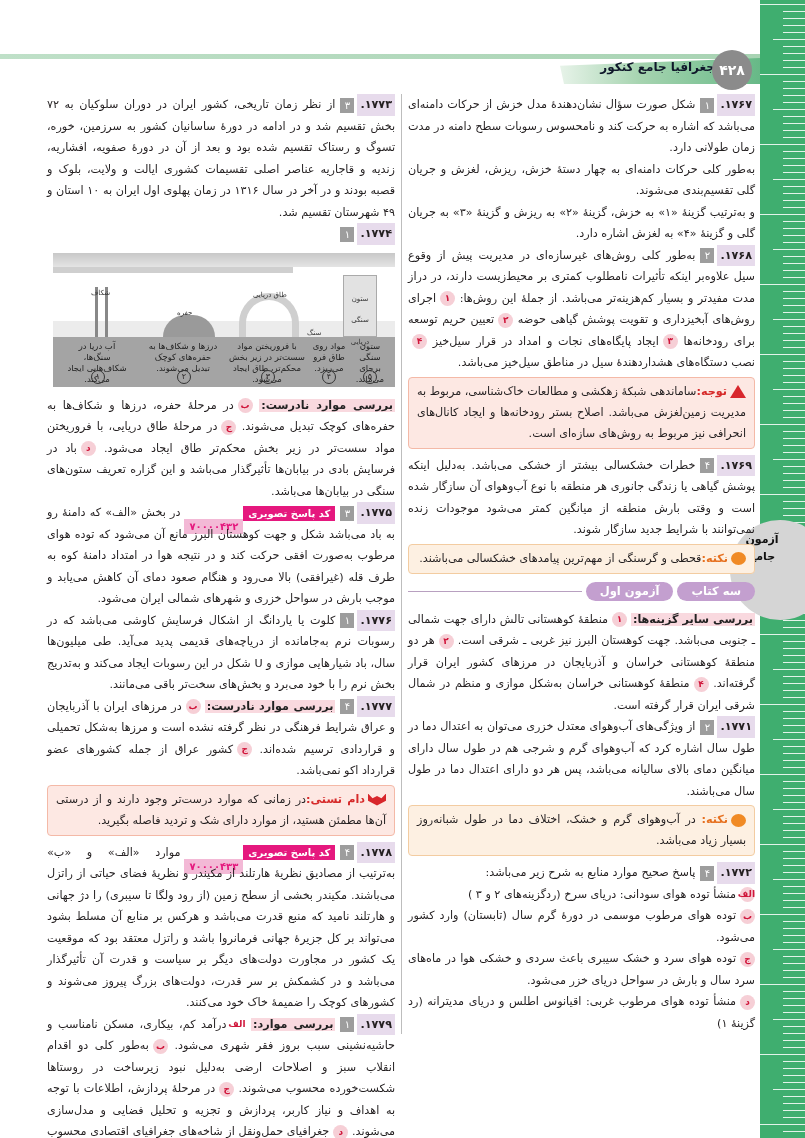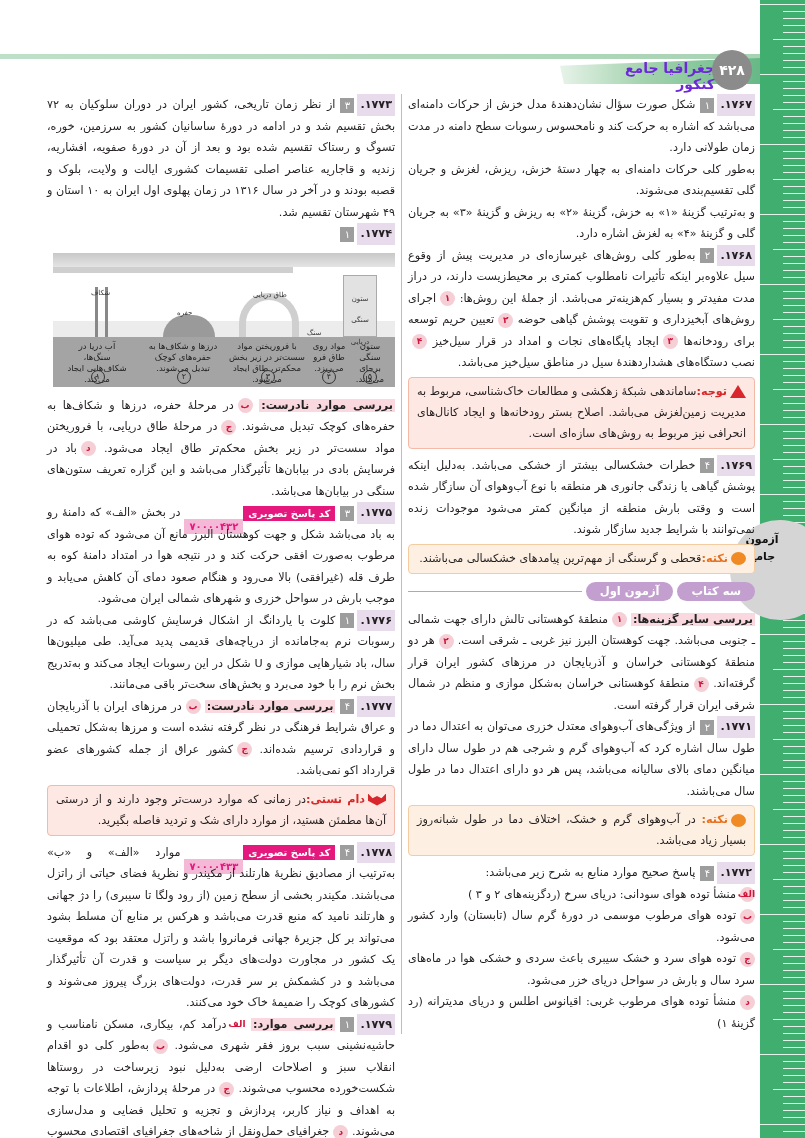--- a/index.html
+++ b/index.html
@@ -9,21 +9,21 @@
   
   .ruler { position: absolute; top: 0; right: 0; width: 45px; height: 1138px; background: #3fae6f; overflow: hidden; }
   .ruler .tick { position: absolute; right: 0; height: 1px; background: rgba(255,255,255,0.85); }
 
   
   .header-band { position: absolute; top: 54px; left: 0; width: 760px; height: 5px; background: linear-gradient(to right, #bfe0c8, #a8d3b3); }
   .header-ribbon { position: absolute; top: 58px; left: 560px; width: 200px; height: 26px;
     background: linear-gradient(to right, #e7f3e9 0%, #a6d4b0 40%, #67b987 100%);
     clip-path: polygon(0 30%, 100% 0, 100% 100%, 2% 100%); }
   .header-title { position: absolute; top: 60px; left: 590px; width: 125px; height: 22px; text-align: right;
-    font-weight: bold; font-size: 14px; color: #6d28d9; direction: rtl; }
+    font-weight: bold; font-size: 12px; color: #0f172a; direction: rtl; }
   .page-num { position: absolute; top: 50px; left: 712px; width: 40px; height: 40px; border-radius: 50%;
     background: #8b8b8b; color: #fff; font-weight: bold; font-size: 14px; display: flex; align-items: center; justify-content: center; }
 
   
   .col { position: absolute; direction: rtl; text-align: justify; font-size: 11.2px; line-height: 21.5px; }
   .col-right { top: 94px; left: 408px; width: 347px; }
   .col-left { top: 94px; left: 47px; width: 348px; }
   .divider { position: absolute; top: 94px; left: 401px; width: 1px; height: 940px; background: #bdbdbd; }
 
   .para { margin-bottom: 0; }

